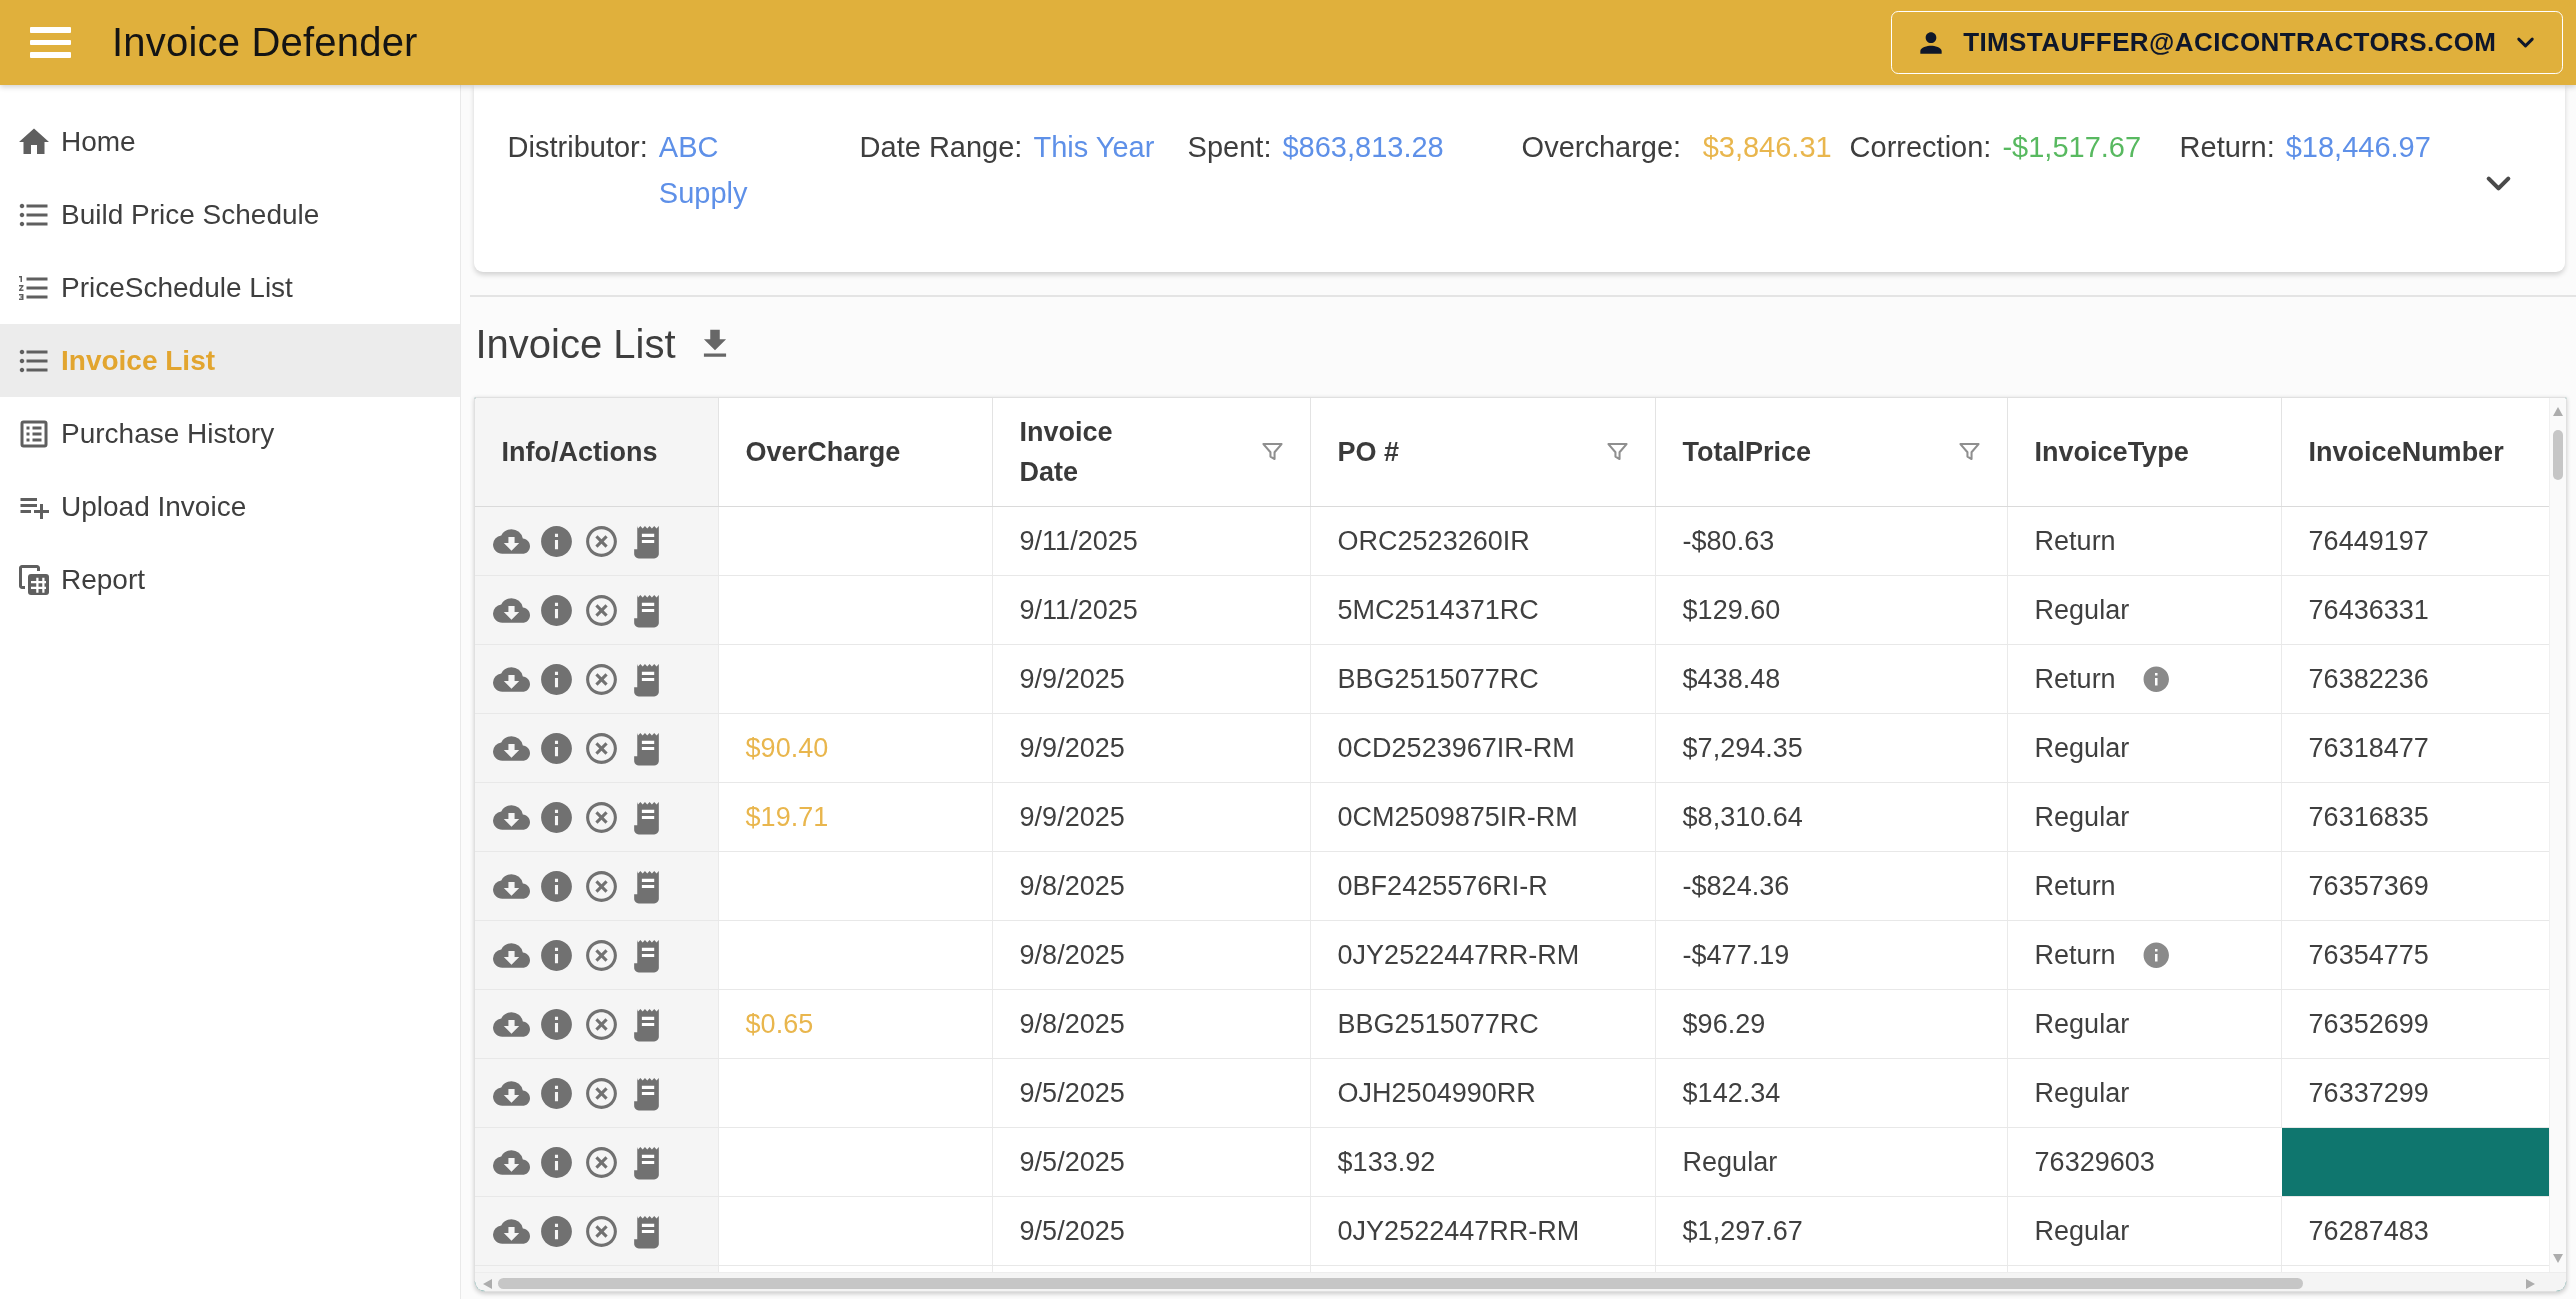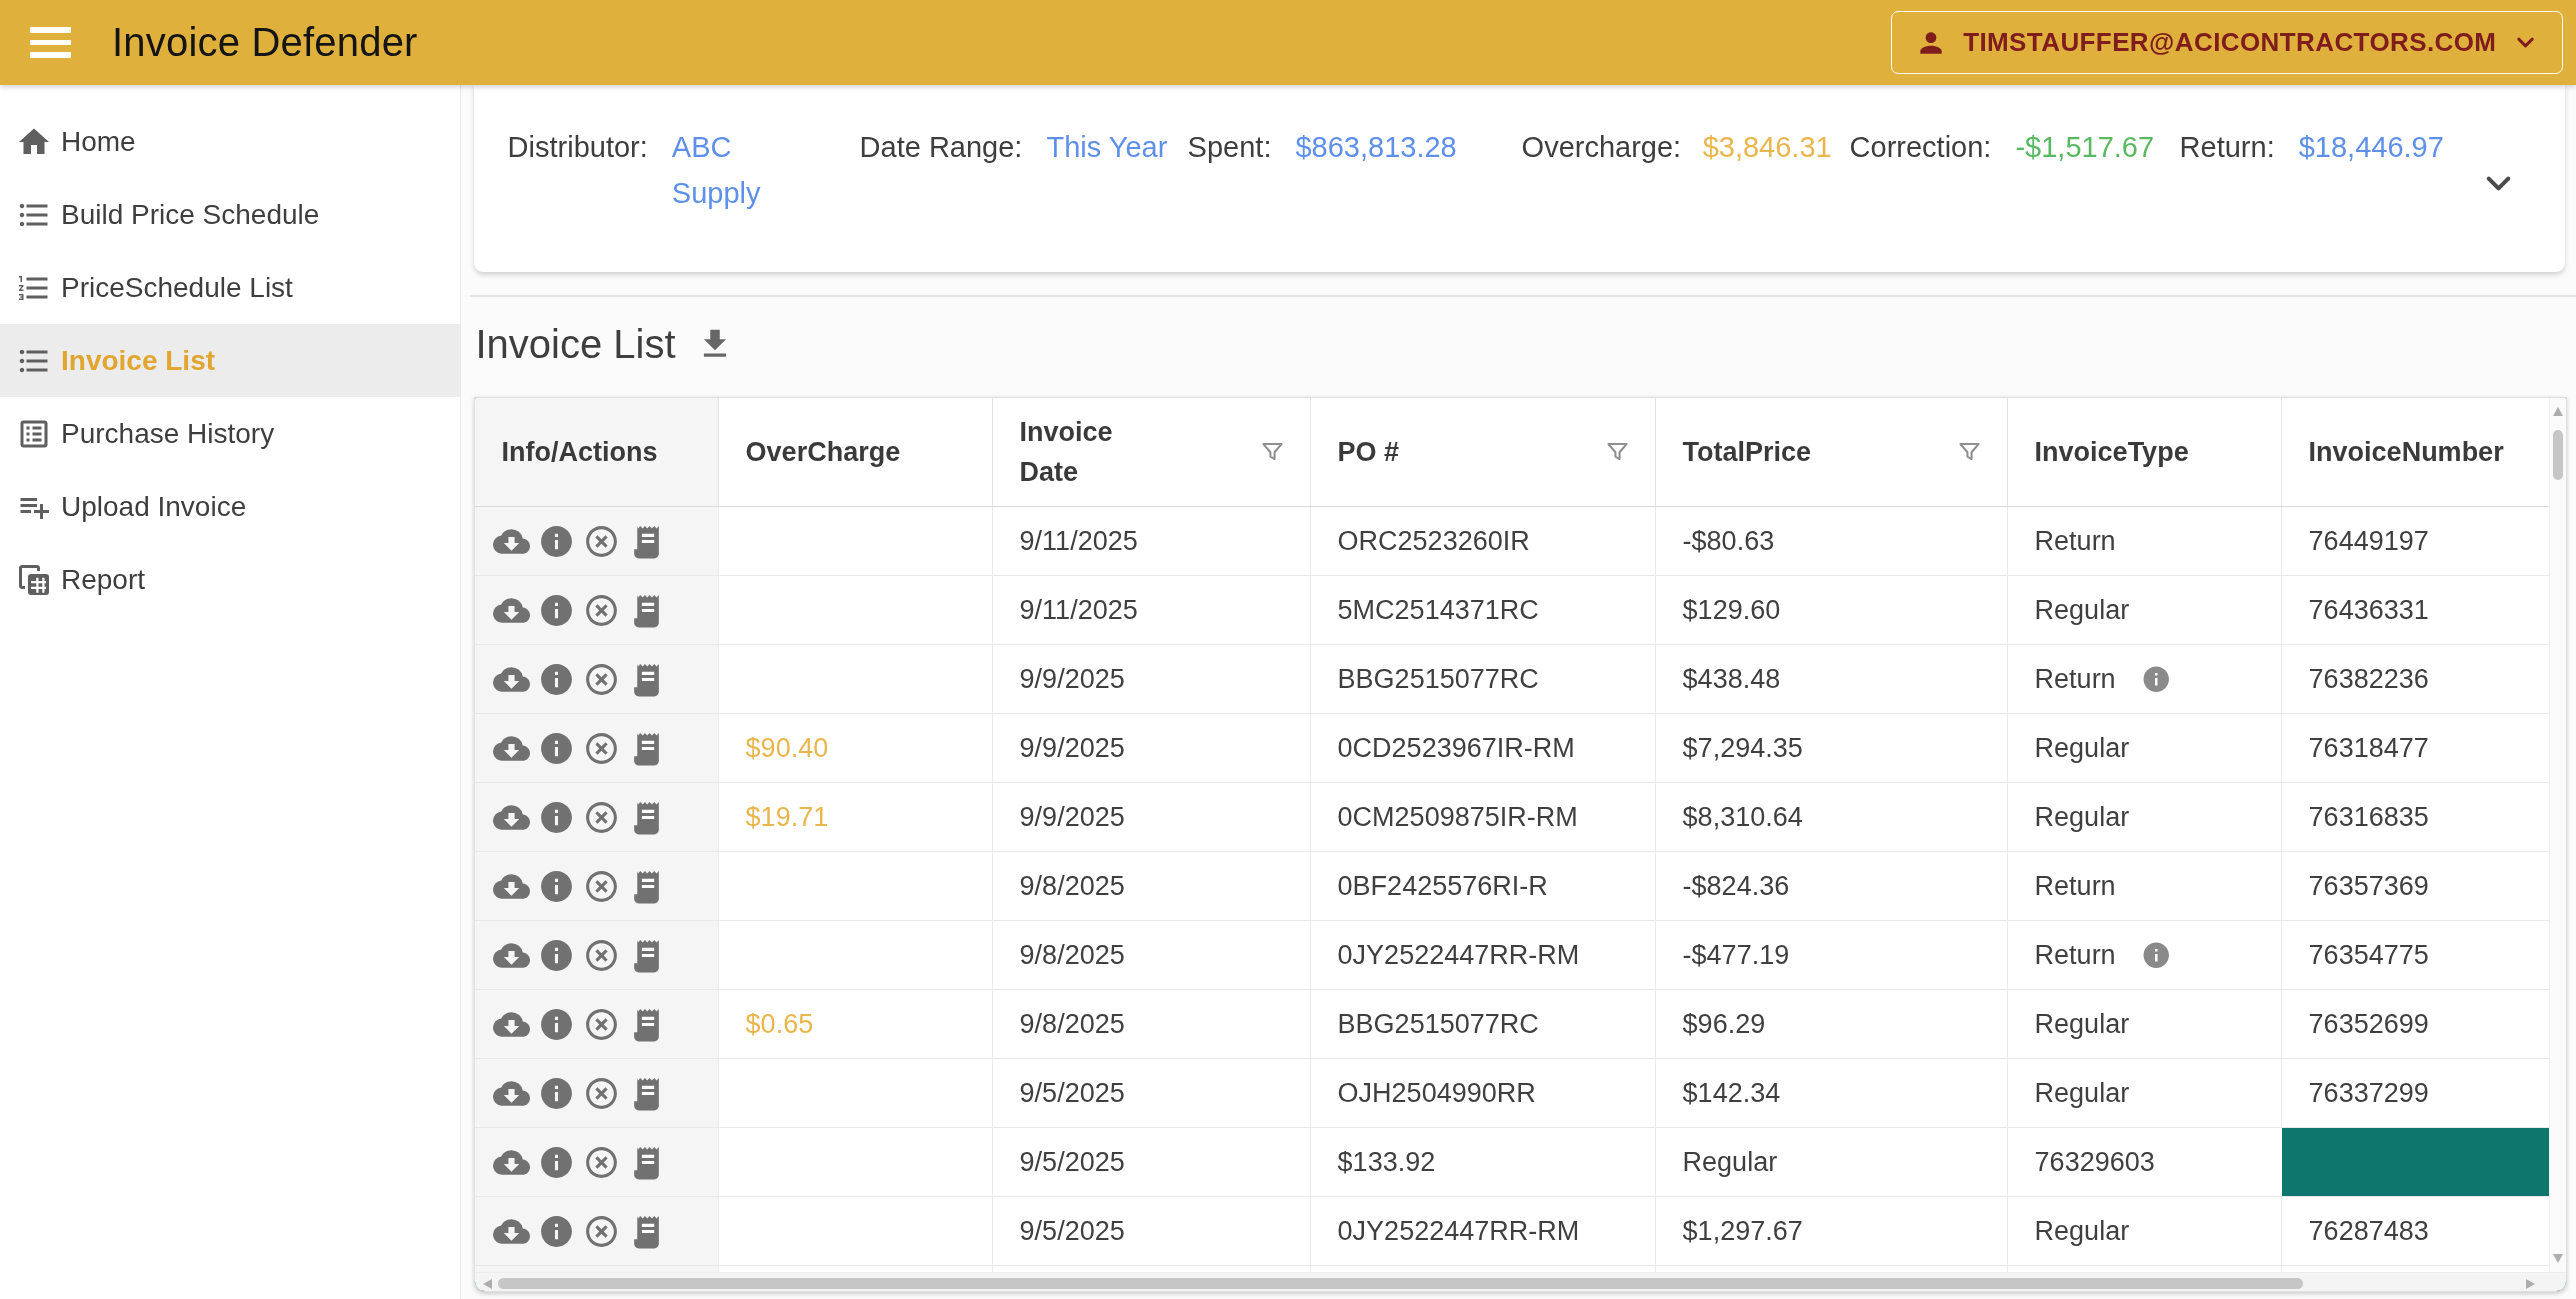--- a/index.html
+++ b/index.html
@@ -8,21 +8,21 @@
 
   
   .topbar { position:absolute; left:0; top:0; width:2576px; height:85px;
     background:#E0B03C; display:flex; align-items:center; padding:0 12.6px 0 30px;
     box-shadow:0 2.7px 5.4px rgba(0,0,0,.18); z-index:30; }
   .hamburger { width:41px; height:30.5px; display:flex; flex-direction:column;
     justify-content:space-between; cursor:pointer; margin-right:41px; }
   .hamburger div { height:5.4px; background:#fff; border-radius:0.9px; }
   .app-title { font-size:40px; color:#141414; font-weight:500; letter-spacing:0.2px; }
   .user-btn { margin-left:auto; height:63px; border:1.8px solid #fff; border-radius:7.2px;
-    display:flex; align-items:center; gap:16px; padding:0 23px; color:#7f1d1d;
+    display:flex; align-items:center; gap:16px; padding:0 23px; color:#0f172a;
     font-size:26px; font-weight:700; letter-spacing:0.4px; cursor:pointer; }
   .user-btn svg { display:block; }
 
   
   .sidebar { position:absolute; left:0; top:85px; width:461px; bottom:0;
     background:#fff; border-right:0.9px solid #E9E9E9; padding-top:20px; z-index:10; }
   .nav-item { height:73px; display:flex; align-items:center; padding-left:16px;
     gap:9px; cursor:pointer; }
   .nav-item .nav-icon { width:36px; height:36px; color:#5F5F5F; flex:none; }
   .nav-item .nav-label { font-size:28px; color:#3E3E3E; }
@@ -35,21 +35,21 @@
   .summary-card { position:relative; margin:0 10.8px 0 12.6px; height:187px; background:#fff;
     border-radius:0 0 9px 9px; box-shadow:0 2.7px 5.4px rgba(0,0,0,.16); }
   .summary-row { display:flex; padding:39px 108px 0 34px; font-size:29px; color:#3E3E3E; }
   .sum-item { flex:none; line-height:1.6; }
   .sum-item:nth-child(1){ width:352px; }
   .sum-item:nth-child(2){ width:328px; }
   .sum-item:nth-child(3){ width:334px; }
   .sum-item:nth-child(4){ width:328px; }
   .sum-item:nth-child(5){ width:330px; }
   .sum-label { color:#3E3E3E; }
-  .sum-value { margin-left:24px; }
+  .sum-value { margin-left:11px; }
   .sum-item:nth-child(4) .sum-value { margin-left:21.5px; }
   .sum-item:nth-child(1) .sum-value { display:inline-block; width:100px; vertical-align:top; }
   .c-blue { color:#5E90E8; } .c-gold { color:#E9B64D; } .c-green { color:#58B960; }
   .expand-btn { position:absolute; right:47px; top:79px; width:39px; height:39px;
     color:#4A4A4A; cursor:pointer; }
 
   .section-divider { height:1.8px; background:#E4E4E4; margin:23px 0 0 9px; }
 
   .section-title-row { display:flex; align-items:center; gap:20px; margin:21.5px 0 0 14.4px; height:52px; }
   .section-title { font-size:40px; color:#3E3E3E; font-weight:400; }

